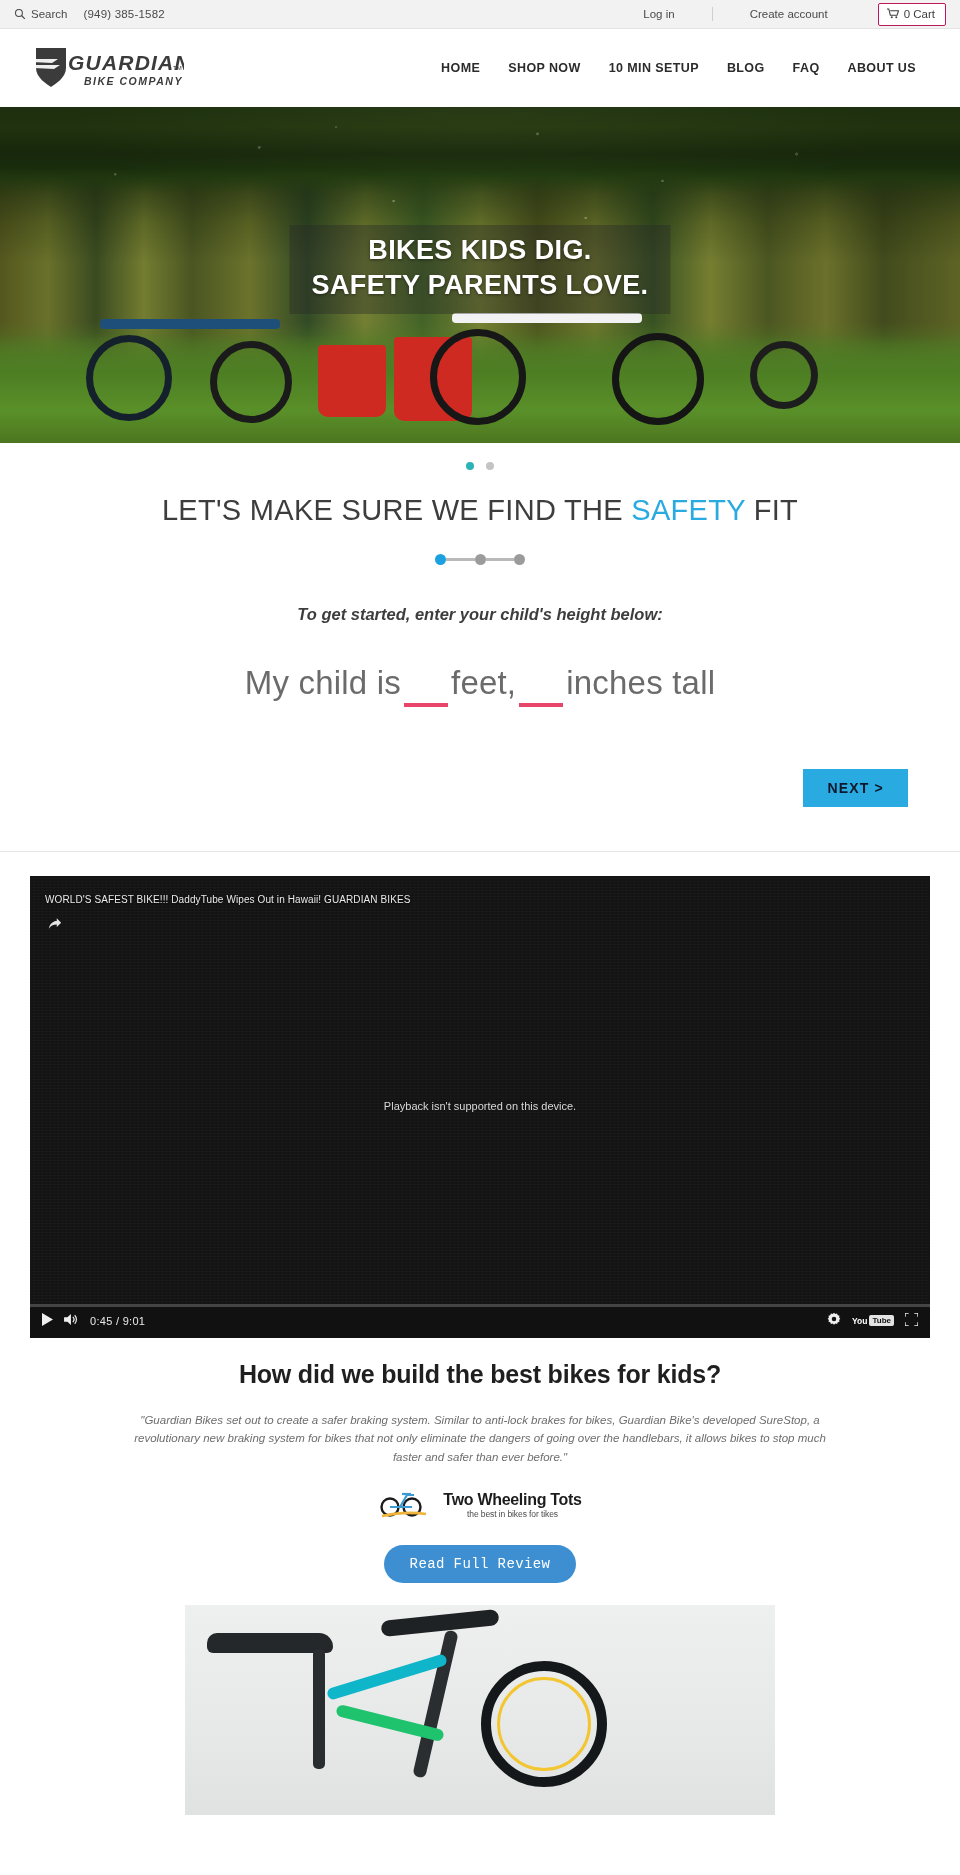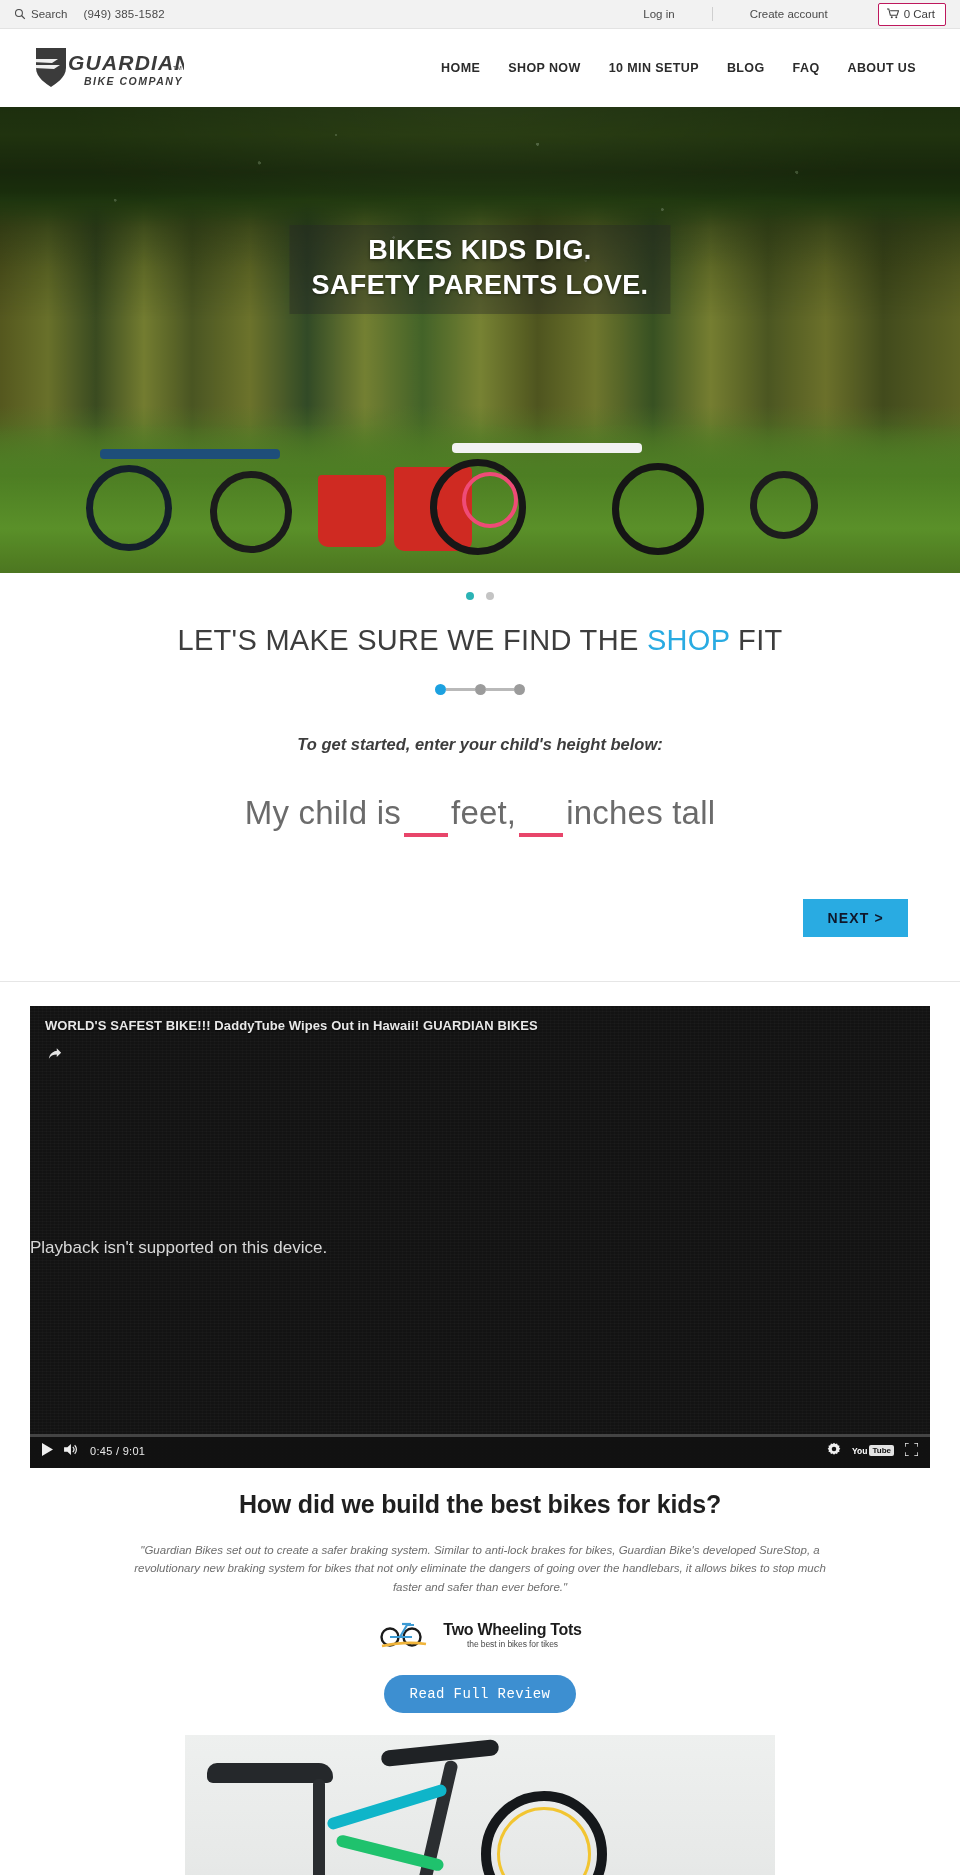--- a/index.html
+++ b/index.html
@@ -67,21 +67,21 @@
     color: #2b2b2b;
     padding: 10px 14px;
     text-decoration: none;
     cursor: pointer;
     white-space: nowrap;
   }
 
   
   .hero {
     position: relative;
-    height: 466px;
+    height: 336px;
     overflow: hidden;
     background: #3a4a2b;
   }
   .hero-photo {
     position: absolute;
     inset: 0;
     background:
       
       radial-gradient(circle at 12% 20%, rgba(255,255,255,.55) 0 1.2px, transparent 1.6px),
       radial-gradient(circle at 27% 12%, rgba(255,255,255,.5) 0 1.4px, transparent 1.8px),
@@ -253,32 +253,32 @@
     position: relative;
     width: 100%;
     height: 462px;
     background: #131313;
     background-image:
       repeating-linear-gradient(0deg, rgba(255,255,255,.018) 0 1px, transparent 1px 3px),
       repeating-linear-gradient(90deg, rgba(255,255,255,.015) 0 1px, transparent 1px 4px);
     overflow: hidden;
   }
   .v-title {
-    position: absolute; top: 12px; left: 15px;
+    position: absolute; top: 18px; left: 15px;
     color: #e9e9e9;
-    font-size: 13px;
+    font-size: 10px;
     letter-spacing: .1px;
     text-shadow: 0 1px 2px rgba(0,0,0,.7);
-    font-weight: bold;
   }
   .v-share { position: absolute; top: 40px; left: 18px; }
   .v-msg {
-    position: absolute; left: 0; right: 0; top: 232px;
+    position: absolute; left: 0; right: 0; top: 224px;
+    text-align: center;
     color: #d8d8d8;
-    font-size: 17px;
+    font-size: 11px;
   }
   .v-controls {
     position: absolute; left: 0; right: 0; bottom: 0;
     height: 34px;
     background: rgba(17,17,17,.92);
     display: flex;
     align-items: center;
     padding: 0 12px;
     gap: 11px;
   }
@@ -414,21 +414,21 @@
   <div class="hero-circle"></div>
 </div>
 
 <div class="slider-dots">
   <span class="sdot active"></span>
   <span class="sdot"></span>
 </div>
 
 <div class="fit">
   <h1 class="fit-title">
-    <span>LET'S MAKE SURE WE FIND THE </span><span class="hl">SHOP</span><span> FIT</span>
+    <span>LET'S MAKE SURE WE FIND THE </span><span class="hl">SAFETY</span><span> FIT</span>
   </h1>
 
   <div class="stepper">
     <span class="pt on"></span>
     <span class="ln"></span>
     <span class="pt"></span>
     <span class="ln"></span>
     <span class="pt"></span>
   </div>
 

